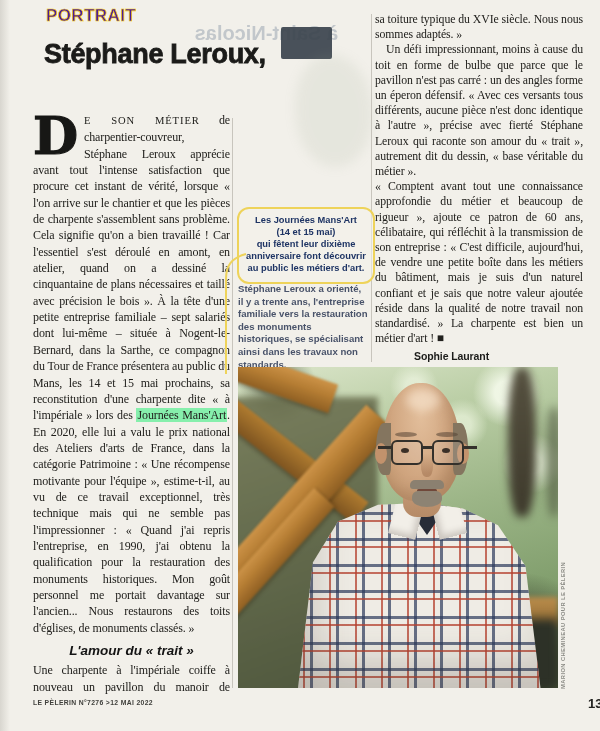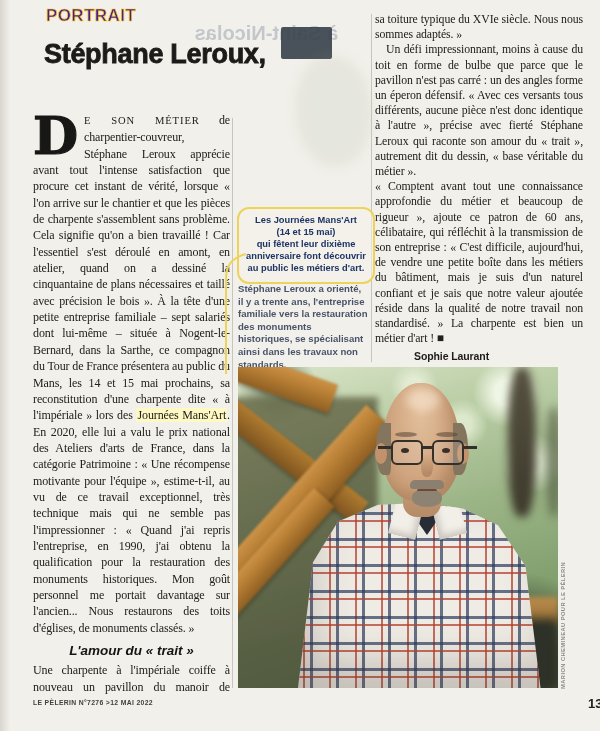--- a/index.html
+++ b/index.html
@@ -51,21 +51,21 @@
   .col3{left:375px;top:12px;width:208px;height:352px;overflow:hidden;
         font-size:11.8px;line-height:15.2px;letter-spacing:-.1px;}
   .col p{margin:0;}
   .col .indent{text-indent:11px;}
   .dropcap{
     float:left;font-family:"DejaVu Serif",serif;font-weight:700;
     font-size:52px;line-height:42px;padding:3px 6px 0 0;color:#171715;
     -webkit-text-stroke:1.2px #171715;
   }
   .smallcaps{font-size:10.6px;letter-spacing:.9px;}
-  .hl{background:#fef9c3;padding:0 1px;}
+  .hl{background:#86efac;padding:0 1px;}
   .subhead{
     margin:7px 0 3px 0;font-family:"Liberation Sans",sans-serif;
     font-style:italic;font-weight:700;font-size:13.5px;color:#141414;
     text-align:center;letter-spacing:0;
   }
   .byline{
     display:block;margin-top:3px;font-family:"Liberation Sans",sans-serif;
     font-weight:700;font-size:10.5px;text-align:left;color:#1c1c1a;margin-left:39px;
   }
   

